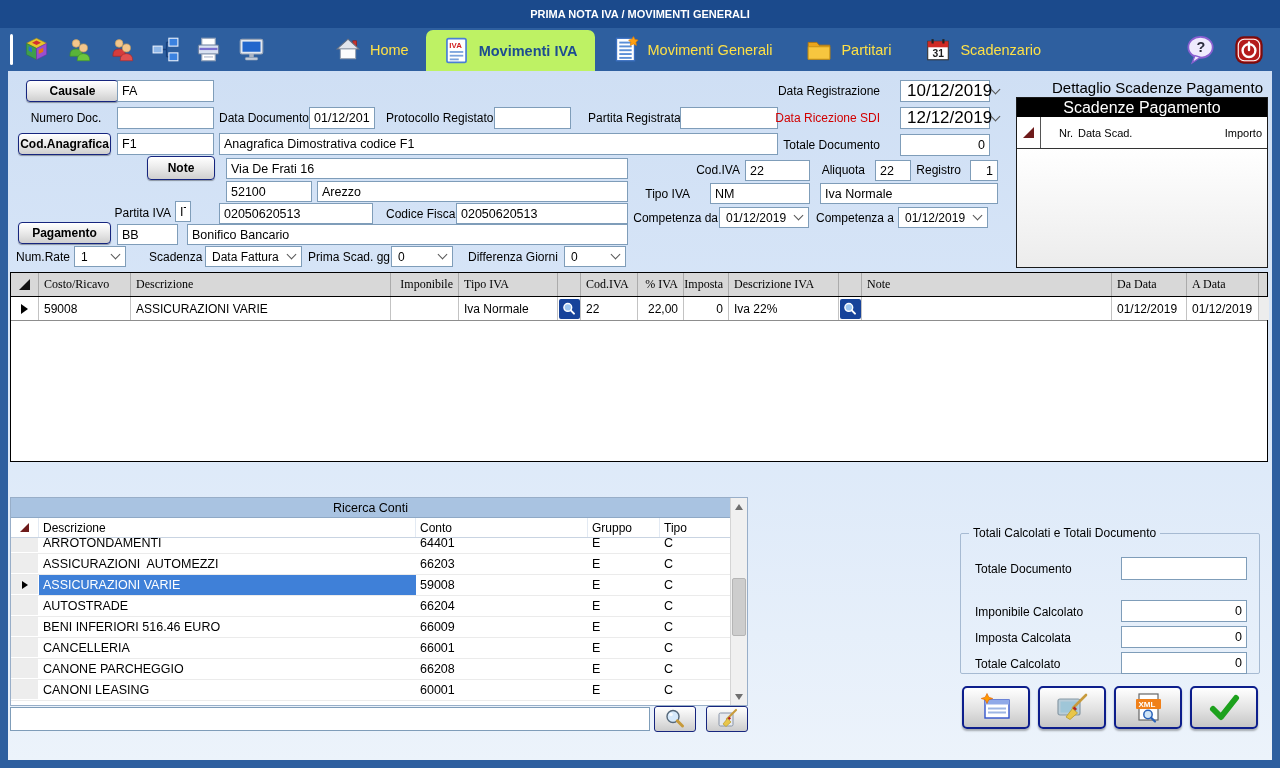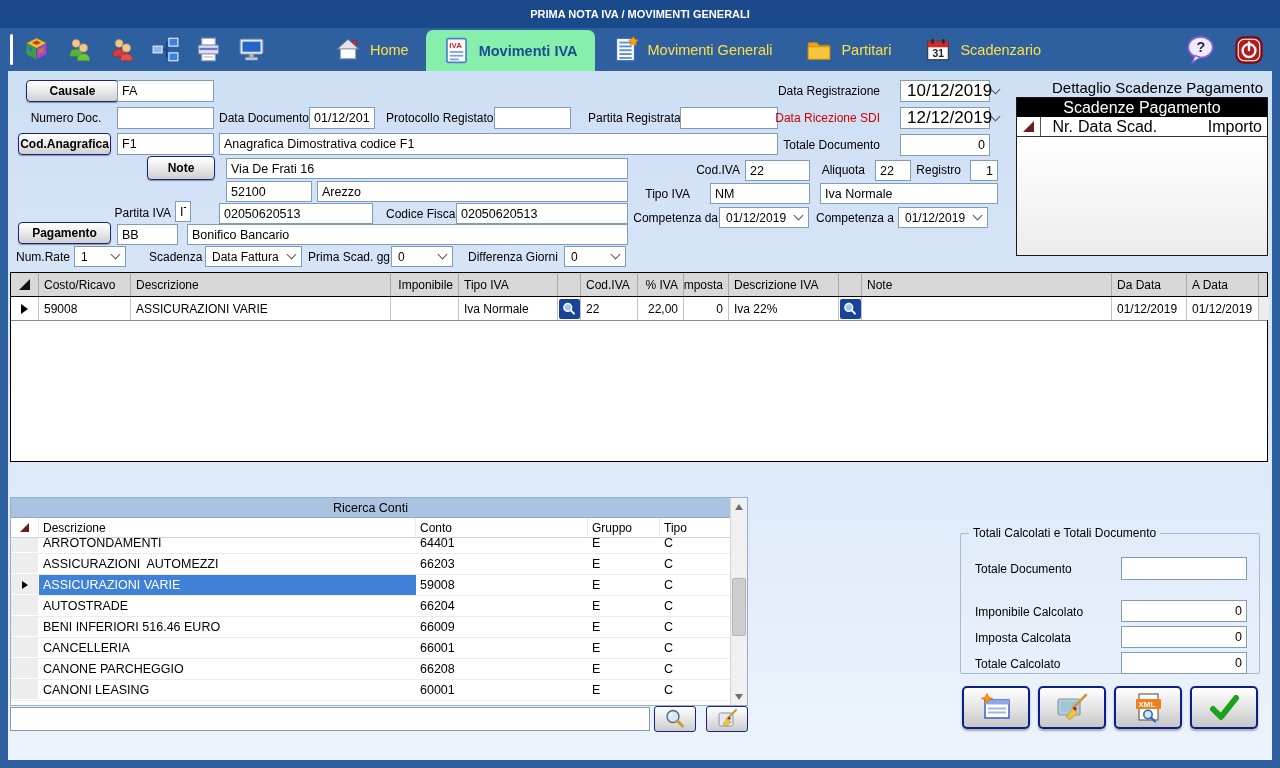--- a/index.html
+++ b/index.html
@@ -11,21 +11,21 @@
   .titlebar { position:absolute; top:0; left:0; right:0; height:28px; background:#1b4a8c;
     color:#fff; font-size:11px; font-weight:bold; display:flex; align-items:center; justify-content:center; }
 
   
   .tabbar { position:absolute; top:28px; left:0; right:0; height:43px; }
   .grip { position:absolute; left:10px; top:6px; width:3px; height:31px; background:#fff; border-radius:2px; }
   .tools { position:absolute; left:22px; top:7px; display:flex; gap:15px; align-items:center; }
   .tool { width:28px; height:28px; display:flex; align-items:center; justify-content:center; cursor:default; }
   .tabs { position:absolute; left:318px; top:0; height:43px; display:flex; }
   .tab { display:flex; align-items:center; gap:9px; color:#fde047; font-size:14.5px; padding:0 17px; }
-  .tab.active { background:#86efac; border-radius:7px 7px 0 0; color:#1d4d90; font-weight:bold; margin-top:2px; }
+  .tab.active { background:#bef264; border-radius:7px 7px 0 0; color:#1d4d90; font-weight:bold; margin-top:2px; }
   .tbr-right { position:absolute; right:16px; top:6px; display:flex; gap:18px; align-items:center; }
 
   
   .content { position:absolute; top:71px; left:8px; width:1264px; height:689px;
     background:linear-gradient(180deg,#cfdff4 0%,#d8e6f8 40%,#ecf3fb 100%); }
 
   .lbl { position:absolute; font-size:12px; white-space:nowrap; }
   .lbl.r { text-align:right; }
   .red { color:#d10000; }
   .inp { position:absolute; border:1px solid #7f9db9; background:#fff; font-size:12.5px;
@@ -42,29 +42,29 @@
 
   
   .tri { width:0; height:0; border-bottom:11px solid #111; border-left:11px solid transparent; }
   .tri.mar { border-bottom-color:#6e1b1b; }
   .arrow { width:0; height:0; border-left:7px solid #000; border-top:5px solid transparent; border-bottom:5px solid transparent; }
 
   
   .sc-label { position:absolute; left:1044px; top:8px; font-size:15px; }
   .sc-table { position:absolute; left:1008px; top:26px; width:252px; border:1px solid #1a1a1a; background:#fff; }
   .sc-title { height:19px; background:#000; color:#fff; text-align:center; font-size:16px; line-height:19px; }
-  .sc-head { display:flex; align-items:center; height:20px; border-bottom:1px solid #333; font-size:16px; }
+  .sc-head { display:flex; align-items:center; height:32px; border-bottom:1px solid #333; font-size:11px; }
   .sc-head .mk { width:24px; display:flex; justify-content:center; border-right:1px solid #555; align-self:stretch; align-items:center; }
   .sc-body { height:118px; background:linear-gradient(180deg,#ffffff,#ececec); }
 
   
   .mgrid { position:absolute; left:2px; top:201px; width:1258px; height:190px; background:#fff; border:1px solid #000; }
   .gcols { display:grid; grid-template-columns:28px 92px 260px 68px 99px 23px 57px 46px 45px 110px 23px 250px 75px 72px 8px; }
   .mhead { height:24px; background:#d8d8d8; border-bottom:1px solid #000; font-size:12px; }
-  .mhead .hc { display:flex; align-items:center; padding:0 5px; border-right:1px solid #ababab; overflow:hidden; white-space:nowrap; }
+  .mhead .hc { display:flex; align-items:center; padding:0 5px; border-right:1px solid #ababab; overflow:hidden; white-space:nowrap;font-family:Liberation Serif, serif; }
   .hc.r { justify-content:flex-end; }
   .mrow { height:24px; font-size:12px; border-bottom:1px solid #8d8d8d; }
   .mrow .c { display:flex; align-items:center; padding:0 5px; border-right:1px solid #c3c3c3; overflow:hidden; white-space:nowrap; }
   .c.r { justify-content:flex-end; }
   .c.mk, .hc.mk { justify-content:center; padding:0; }
   .mag { width:21px; height:20px; background:#17439a; border-radius:2px; display:flex; align-items:center; justify-content:center; cursor:pointer; }
 
   
   .rc { position:absolute; left:2px; top:426px; width:738px; height:209px; background:#fff; border:1px solid #98aec8; }
   .rc-title { height:20px; width:719px; background:#a9c3e1; border-bottom:1px solid #8fa9c6; text-align:center; font-size:12.5px; line-height:20px; }

